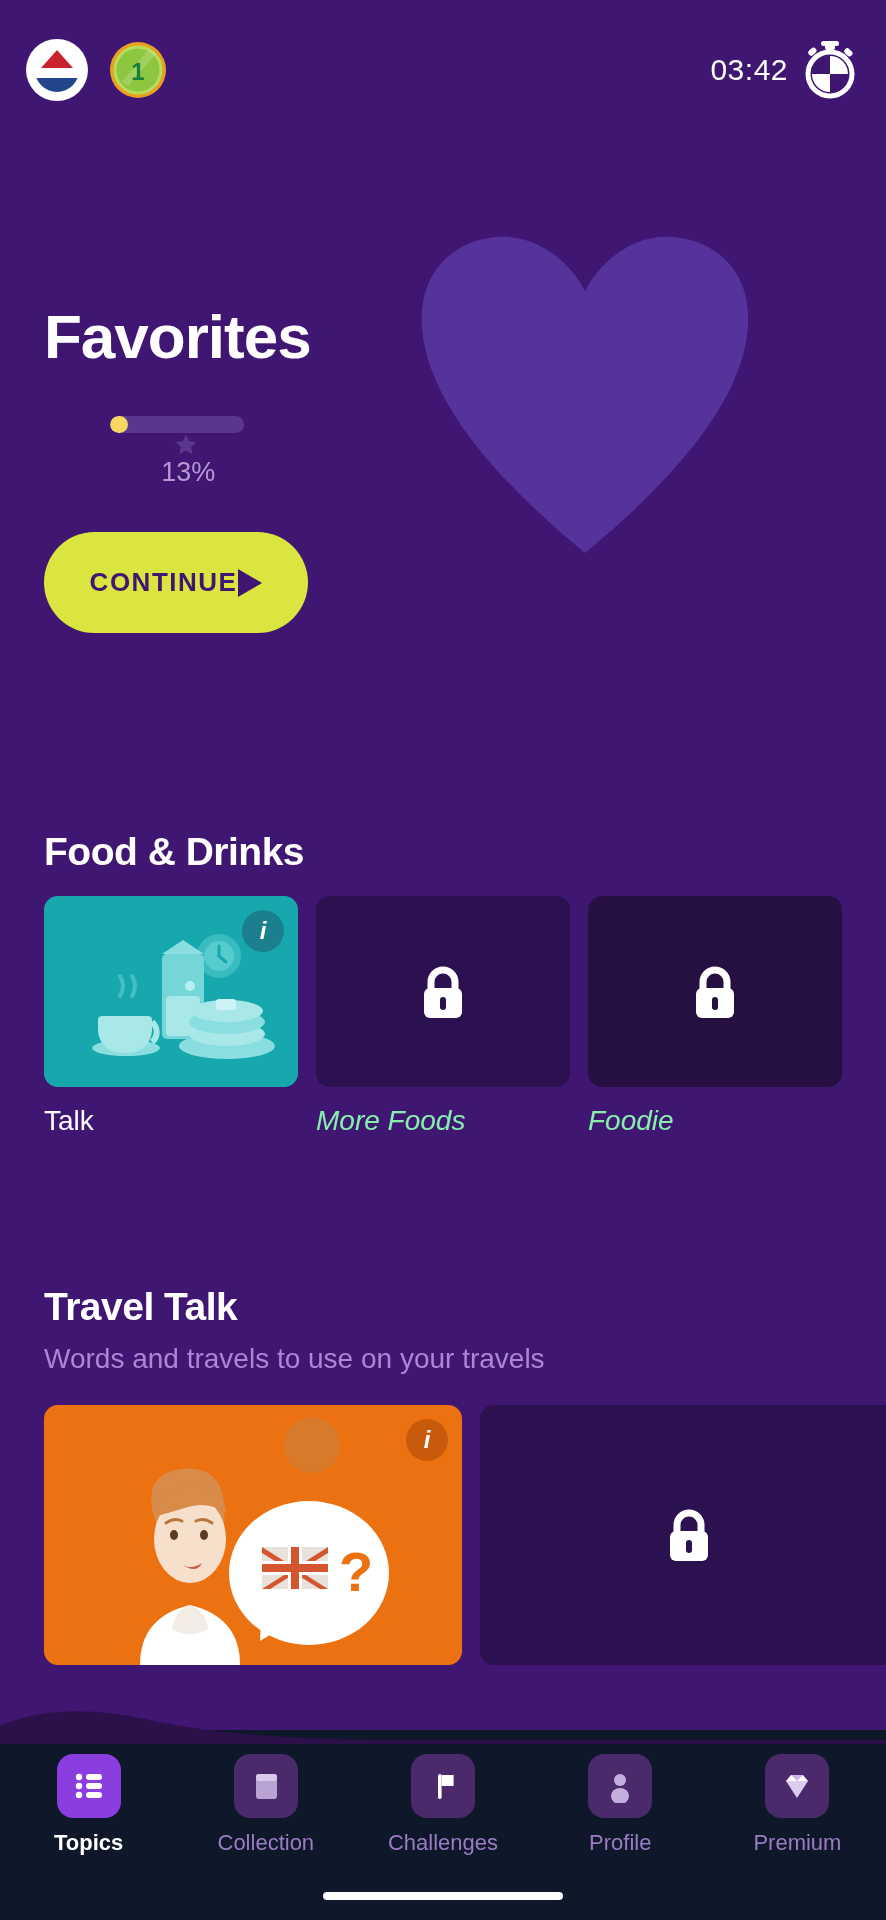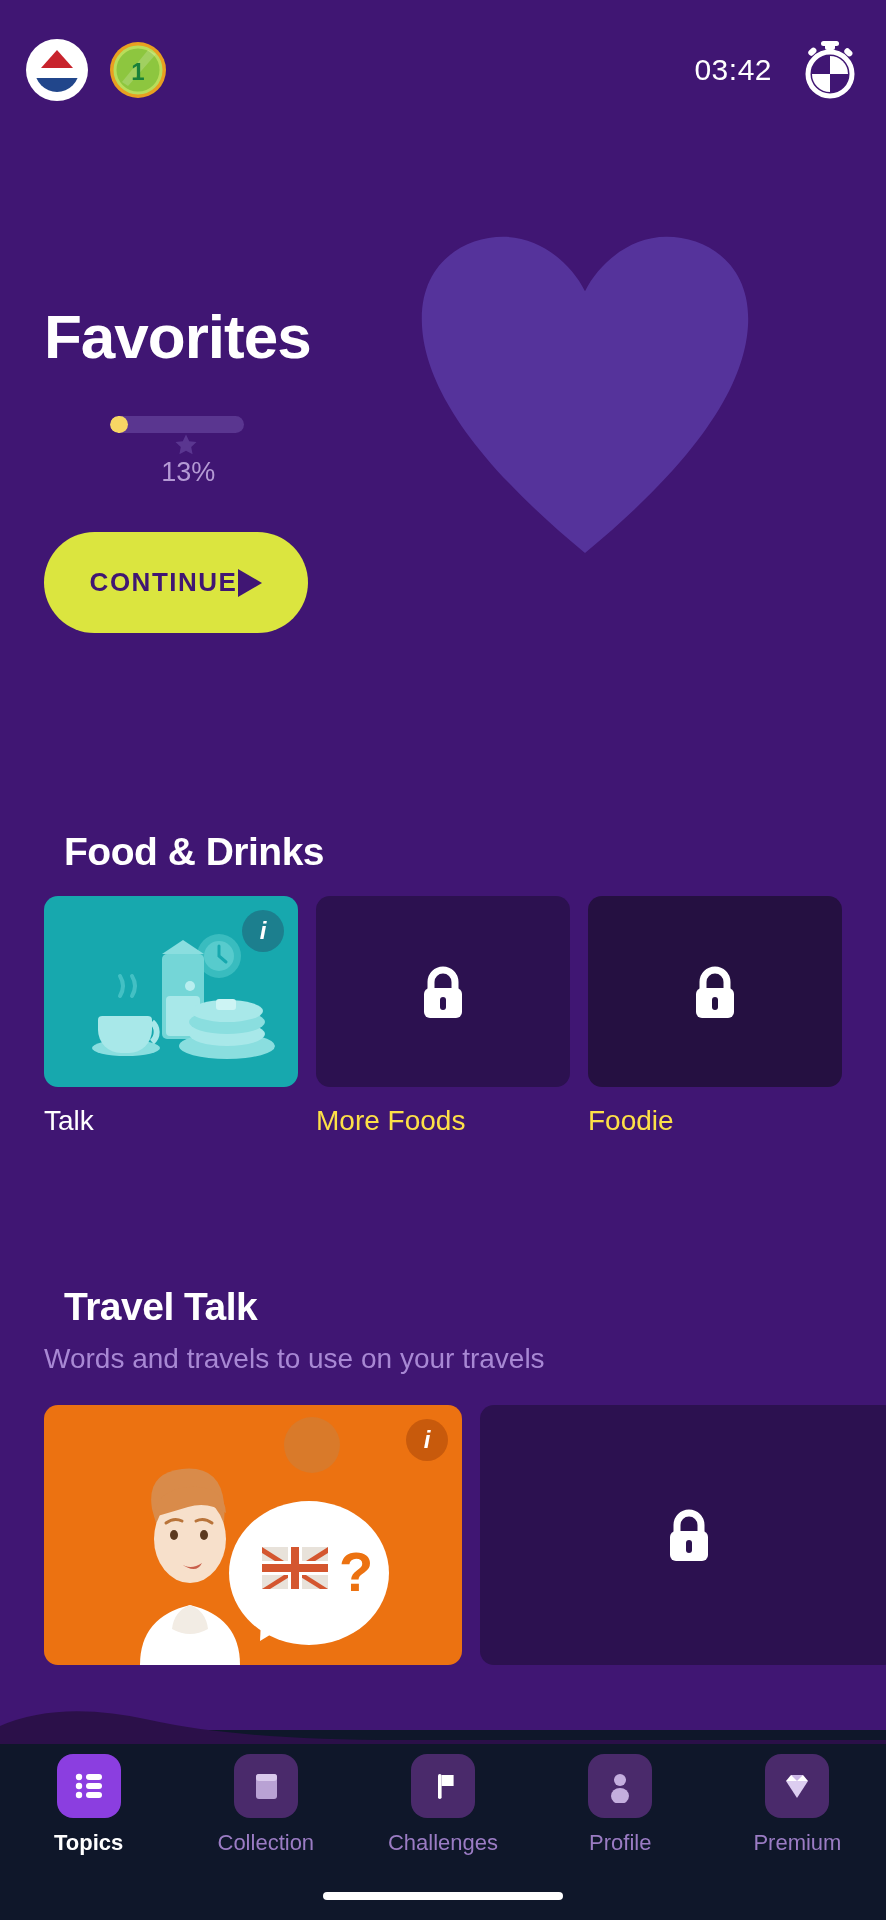--- a/index.html
+++ b/index.html
@@ -36,21 +36,21 @@
     overflow:hidden;
     flex:0 0 auto;
   }
   .coin-btn{
     width:60px; height:60px; margin-left:20px;
     flex:0 0 auto; position:relative;
   }
   .topbar-spacer{ flex:1 1 auto; }
   .timer-text{
     color:#ffffff; font-size:30px; font-weight:400;
-    letter-spacing:0.5px; margin-right:28px;
+    letter-spacing:0.5px; margin-right:12px;
   }
   .timer-icon{ width:60px; height:60px; flex:0 0 auto; }
 
   
   .hero{ position:absolute; top:290px; left:44px; z-index:3;margin-top:16px; }
   .hero-title{
     color:#ffffff; font-size:62px; font-weight:bold;
     letter-spacing:-1px; line-height:1;
   }
   .progress-row{
@@ -88,21 +88,21 @@
     width:0;height:0;
     border-left:24px solid #401673;
     border-top:14px solid transparent;
     border-bottom:14px solid transparent;
   }
 
   
   .section{ position:absolute; left:0; right:0; z-index:3; }
   .section-title{
     color:#ffffff; font-size:39px; font-weight:bold;
-    padding-left:64px; letter-spacing:-0.5px;
+    padding-left:44px; letter-spacing:-0.5px;
   }
   .section-sub{
     color:#a888d4; font-size:28px; padding-left:44px; margin-top:14px;
   }
 
   .card-row{
     display:flex; gap:18px;
     padding-left:44px; margin-top:22px;
     overflow:hidden;
   }
@@ -113,21 +113,21 @@
     overflow:hidden;
   }
   .card.small{ width:254px; height:191px; }
   .card.unlocked{ background:#17a8ae; }
   .card.locked{ background:#2c1150; }
   .card.locked2{ background:#251041; }
   .card-label{
     font-size:28px; margin-top:18px; display:block;
   }
   .card-label.on{ color:#ffffff; }
-  .card-label.off{ color:#fde047; }
+  .card-label.off{ color:#86efac;font-style:italic; }
 
   .info-badge{
     position:absolute; top:14px; right:14px;
     width:42px;height:42px;border-radius:50%;
     display:flex;align-items:center;justify-content:center;
     font-style:italic; font-weight:bold; font-size:24px;
     color:#ffffff;
   }
   .info-badge.teal{ background:#1c7f8e; }
   .info-badge.orange{ background:#c85a0c; }

